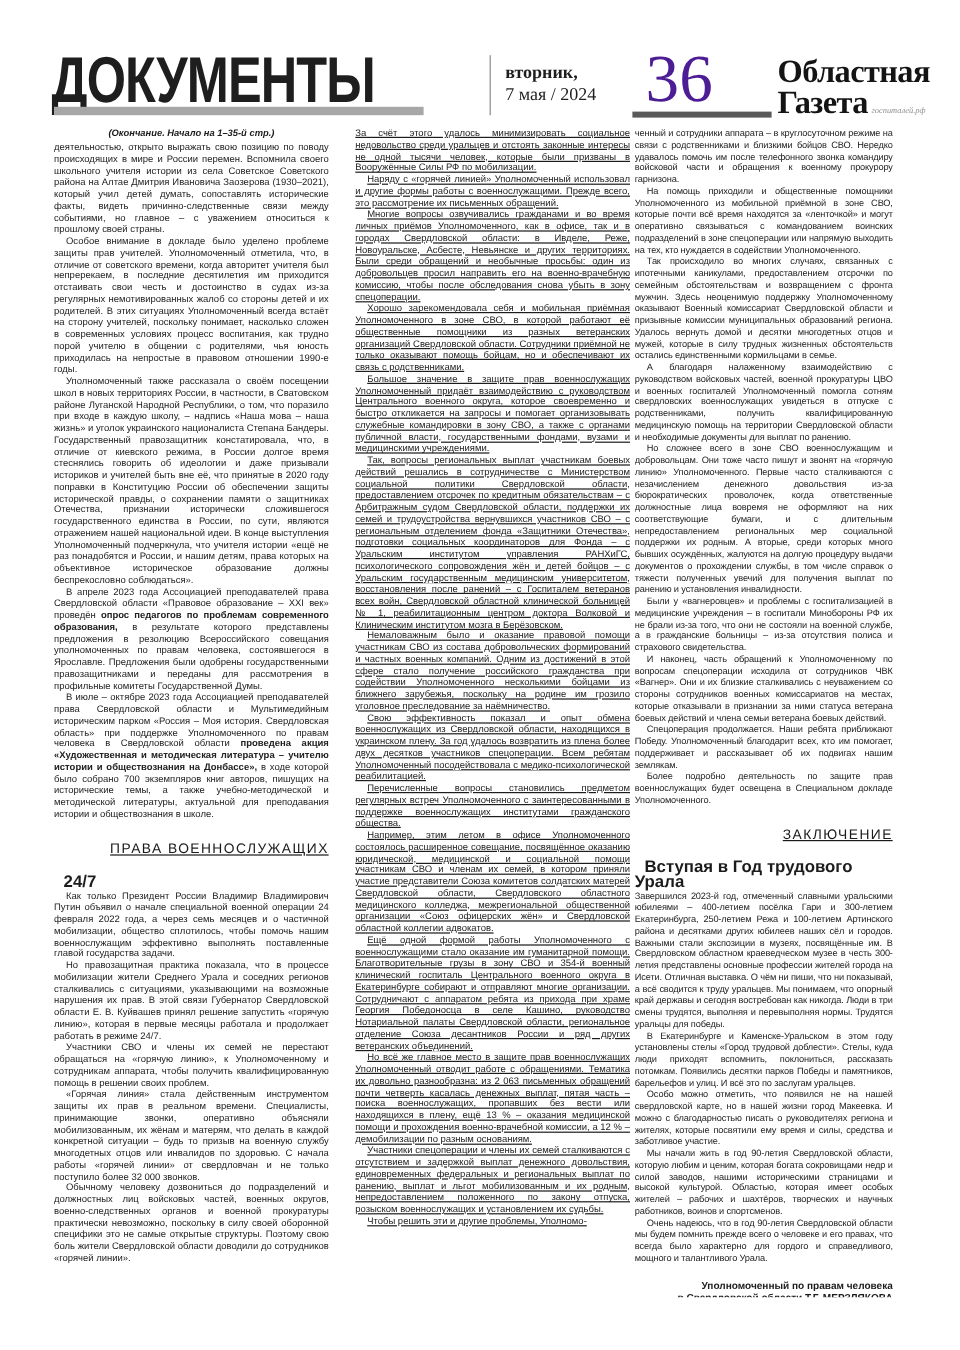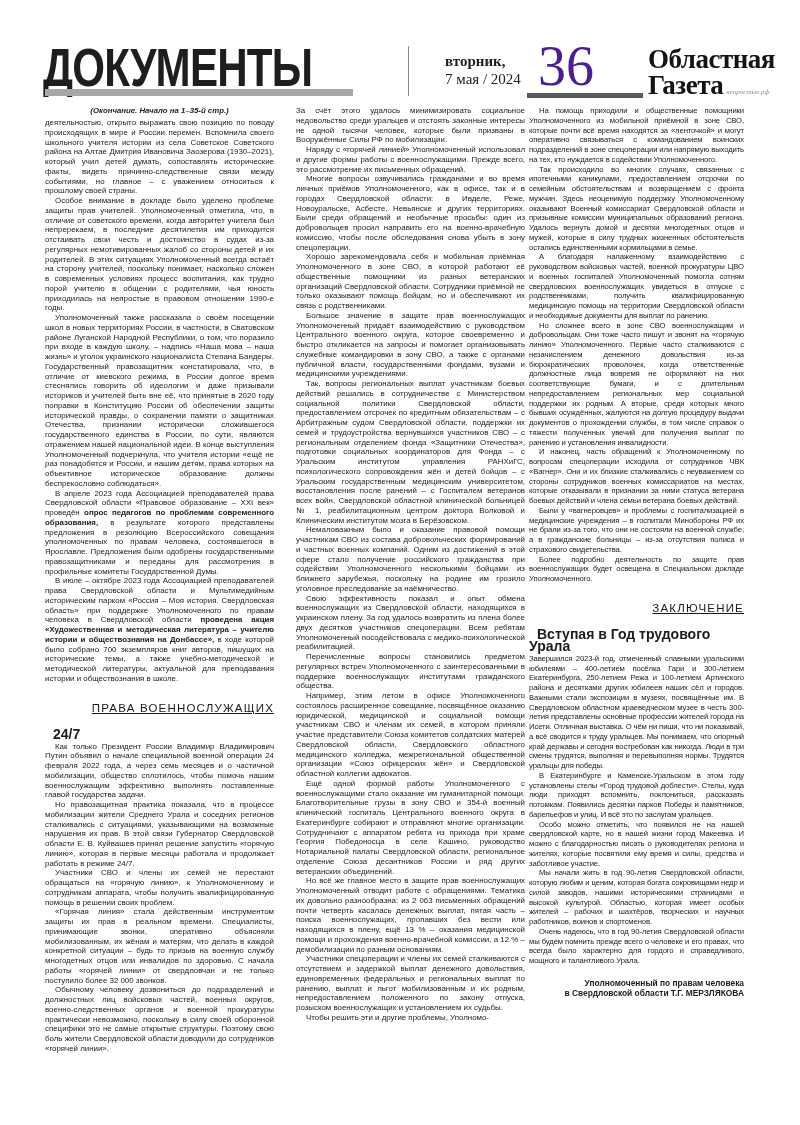--- a/index.html
+++ b/index.html
@@ -10,34 +10,34 @@
   }
   
   .header{position:absolute;left:0;top:0;width:693px;height:106px;}
   .doc-title{
     position:absolute;left:43px;top:40px;font-weight:bold;font-size:54px;
     letter-spacing:-1px;transform:scaleX(0.78);transform-origin:left top;
     white-space:nowrap;color:#1e1e1e;line-height:1;
   }
   .title-bar{position:absolute;left:45px;top:89px;width:308px;height:7px;background:#a7a7a7;}
   .header-divider{position:absolute;left:408px;top:46px;width:1px;height:50px;background:#8a8a8a;}
-  .date-block{position:absolute;left:421px;top:52px;font-family:"Liberation Serif","DejaVu Serif",serif;font-size:15px;line-height:18px;color:#1e1e1e;margin-left:24px;}
+  .date-block{position:absolute;left:421px;top:52px;font-family:"Liberation Serif","DejaVu Serif",serif;font-size:15px;line-height:18px;color:#1e1e1e;}
   .date-weekday{font-weight:bold;}
   .page-number{
     position:absolute;left:538px;top:38px;font-family:"Liberation Serif","DejaVu Serif",serif;
     font-size:56px;line-height:1;color:#4c1d95;
   }
   .page-bar{position:absolute;left:527px;top:93px;width:116px;height:5px;background:#5a5a5a;}
   .masthead{position:absolute;left:648px;top:46px;font-family:"Liberation Serif","DejaVu Serif",serif;font-weight:bold;color:#141414;line-height:26px;font-size:27px;letter-spacing:-0.5px;}
   .masthead-site{font-family:"Liberation Serif","DejaVu Serif",serif;font-weight:normal;font-style:italic;font-size:7px;color:#8d8d8d;letter-spacing:0;margin-left:3px;}
   
   .body-area{position:absolute;left:45px;top:106px;width:715px;height:975px;display:flex;}
   .col{height:975px;overflow:hidden;}
   .col-0{width:229px;margin-right:22px;}
-  .col-1{width:229px;margin-right:4px;}
+  .col-1{width:229px;margin-right:4px;text-decoration:underline;}
   .col-2{width:215px;}
   .para{margin:0;text-indent:10px;text-align:justify;font-size:7.9px;line-height:9.75px;color:#222;}
   .para.noindent{text-indent:0;}
   .b{font-weight:bold;margin-top:41px;}
   .note{margin:0 0 2px;font-size:7.8px;font-weight:bold;font-style:italic;text-align:center;line-height:10px;}
   .section-heading{
     margin:18px 0 14px;font-size:11.5px;letter-spacing:1.2px;text-align:right;
     text-decoration:underline;color:#1a1a1a;font-weight:normal;line-height:12px;
   }
   .subsection-title{margin:2px 0 2px;font-size:14px;font-weight:bold;text-indent:8px;line-height:12px;}
@@ -52,21 +52,21 @@
   <div class="title-bar"></div>
   <div class="header-divider"></div>
   <div class="date-block">
     <div class="date-weekday">вторник,</div>
     <div>7 мая / 2024</div>
   </div>
   <div class="page-number">36</div>
   <div class="page-bar"></div>
   <div class="masthead">
     <div>Областная</div>
-    <div><span>Газета</span><span class="masthead-site">непростые.рф</span></div>
+    <div><span>Газета</span><span class="masthead-site">госпиталей.рф</span></div>
   </div>
 </div>
 
 <div class="body-area">
   <div class="col col-0">
       <p class="note">(Окончание. Начало на 1–35-й стр.)</p>
       <p class="para noindent">деятельностью, открыто выражать свою позицию по поводу происходящих в мире и России перемен. Вспомнила своего школьного учителя истории из села Советское Советского района на Алтае Дмитрия Ивановича Заозерова (1930–2021), который учил детей думать, сопоставлять исторические факты, видеть причинно-следственные связи между событиями, но главное – с уважением относиться к прошлому своей страны.</p>
       <p class="para">Особое внимание в докладе было уделено проблеме защиты прав учителей. Уполномоченный отметила, что, в отличие от советского времени, когда авторитет учителя был непререкаем, в последние десятилетия им приходится отстаивать свои честь и достоинство в судах из-за регулярных немотивированных жалоб со стороны детей и их родителей. В этих ситуациях Уполномоченный всегда встаёт на сторону учителей, поскольку понимает, насколько сложен в современных условиях процесс воспитания, как трудно порой учителю в общении с родителями, чья юность приходилась на непростые в правовом отношении 1990-е годы.</p>
       <p class="para">Уполномоченный также рассказала о своём посещении школ в новых территориях России, в частности, в Сватовском районе Луганской Народной Республики, о том, что поразило при входе в каждую школу, – надпись «Наша мова – наша жизнь» и уголок украинского националиста Степана Бандеры. Государственный правозащитник констатировала, что, в отличие от киевского режима, в России долгое время стеснялись говорить об идеологии и даже призывали историков и учителей быть вне её, что принятые в 2020 году поправки в Конституцию России об обеспечении защиты исторической правды, о сохранении памяти о защитниках Отечества, признании исторически сложившегося государственного единства в России, по сути, являются отражением нашей национальной идеи. В конце выступления Уполномоченный подчеркнула, что учителя истории «ещё не раз понадобятся и России, и нашим детям, права которых на объективное историческое образование должны беспрекословно соблюдаться».</p>
       <p class="para"><span>В апреле 2023 года Ассоциацией преподавателей права Свердловской области «Правовое образование – XXI век» проведён </span><span class="b">опрос педагогов по проблемам современного образования,</span><span> в результате которого представлены предложения в резолюцию Всероссийского совещания уполномоченных по правам человека, состоявшегося в Ярославле. Предложения были одобрены государственными правозащитниками и переданы для рассмотрения в профильные комитеты Государственной Думы.</span></p>
@@ -89,26 +89,28 @@
       <p class="para">Немаловажным было и оказание правовой помощи участникам СВО из состава добровольческих формирований и частных военных компаний. Одним из достижений в этой сфере стало получение российского гражданства при содействии Уполномоченного несколькими бойцами из ближнего зарубежья, поскольку на родине им грозило уголовное преследование за наёмничество.</p>
       <p class="para">Свою эффективность показал и опыт обмена военнослужащих из Свердловской области, находящихся в украинском плену. За год удалось возвратить из плена более двух десятков участников спецоперации. Всем ребятам Уполномоченный посодействовала с медико-психологической реабилитацией.</p>
       <p class="para">Перечисленные вопросы становились предметом регулярных встреч Уполномоченного с заинтересованными в поддержке военнослужащих институтами гражданского общества.</p>
       <p class="para">Например, этим летом в офисе Уполномоченного состоялось расширенное совещание, посвящённое оказанию юридической, медицинской и социальной помощи участникам СВО и членам их семей, в котором приняли участие представители Союза комитетов солдатских матерей Свердловской области, Свердловского областного медицинского колледжа, межрегиональной общественной организации «Союз офицерских жён» и Свердловской областной коллегии адвокатов.</p>
       <p class="para">Ещё одной формой работы Уполномоченного с военнослужащими стало оказание им гуманитарной помощи. Благотворительные грузы в зону СВО и 354-й военный клинический госпиталь Центрального военного округа в Екатеринбурге собирают и отправляют многие организации. Сотрудничают с аппаратом ребята из прихода при храме Георгия Победоносца в селе Кашино, руководство Нотариальной палаты Свердловской области, региональное отделение Союза десантников России и ряд других ветеранских объединений.</p>
       <p class="para">Но всё же главное место в защите прав военнослужащих Уполномоченный отводит работе с обращениями. Тематика их довольно разнообразна: из 2 063 письменных обращений почти четверть касалась денежных выплат, пятая часть – поиска военнослужащих, пропавших без вести или находящихся в плену, ещё 13 % – оказания медицинской помощи и прохождения военно-врачебной комиссии, а 12 % – демобилизации по разным основаниям.</p>
       <p class="para">Участники спецоперации и члены их семей сталкиваются с отсутствием и задержкой выплат денежного довольствия, единовременных федеральных и региональных выплат по ранению, выплат и льгот мобилизованным и их родным, непредоставлением положенного по закону отпуска, розыском военнослужащих и установлением их судьбы.</p>
       <p class="para">Чтобы решить эти и другие проблемы, Уполномо-</p>
     </div>
   <div class="col col-2">
+      <p class="para noindent">ченный и сотрудники аппарата – в круглосуточном режиме на связи с родственниками и близкими бойцов СВО. Нередко удавалось помочь им после телефонного звонка командиру войсковой части и обращения к военному прокурору гарнизона.</p>
       <p class="para">На помощь приходили и общественные помощники Уполномоченного из мобильной приёмной в зоне СВО, которые почти всё время находятся за «ленточкой» и могут оперативно связываться с командованием воинских подразделений в зоне спецоперации или напрямую выходить на тех, кто нуждается в содействии Уполномоченного.</p>
       <p class="para">Так происходило во многих случаях, связанных с ипотечными каникулами, предоставлением отсрочки по семейным обстоятельствам и возвращением с фронта мужчин. Здесь неоценимую поддержку Уполномоченному оказывают Военный комиссариат Свердловской области и призывные комиссии муниципальных образований региона. Удалось вернуть домой и десятки многодетных отцов и мужей, которые в силу трудных жизненных обстоятельств остались единственными кормильцами в семье.</p>
       <p class="para">А благодаря налаженному взаимодействию с руководством войсковых частей, военной прокуратуры ЦВО и военных госпиталей Уполномоченный помогла сотням свердловских военнослужащих увидеться в отпуске с родственниками, получить квалифицированную медицинскую помощь на территории Свердловской области и необходимые документы для выплат по ранению.</p>
       <p class="para">Но сложнее всего в зоне СВО военнослужащим и добровольцам. Они тоже часто пишут и звонят на «горячую линию» Уполномоченного. Первые часто сталкиваются с незачислением денежного довольствия из-за бюрократических проволочек, когда ответственные должностные лица вовремя не оформляют на них соответствующие бумаги, и с длительным непредоставлением региональных мер социальной поддержки их родным. А вторые, среди которых много бывших осуждённых, жалуются на долгую процедуру выдачи документов о прохождении службы, в том числе справок о тяжести полученных увечий для получения выплат по ранению и установления инвалидности.</p>
+      <p class="para">Были у «вагнеровцев» и проблемы с госпитализацией в медицинские учреждения – в госпитали Минобороны РФ их не брали из-за того, что они не состояли на военной службе, а в гражданские больницы – из-за отсутствия полиса и страхового свидетельства.</p>
       <p class="para">И наконец, часть обращений к Уполномоченному по вопросам спецоперации исходила от сотрудников ЧВК «Вагнер». Они и их близкие сталкивались с неуважением со стороны сотрудников военных комиссариатов на местах, которые отказывали в признании за ними статуса ветерана боевых действий и члена семьи ветерана боевых действий.</p>
-      <p class="para">Были у «вагнеровцев» и проблемы с госпитализацией в медицинские учреждения – в госпитали Минобороны РФ их не брали из-за того, что они не состояли на военной службе, а в гражданские больницы – из-за отсутствия полиса и страхового свидетельства.</p>
+      <p class="para">Спецоперация продолжается. Наши ребята приближают Победу. Уполномоченный благодарит всех, кто им помогает, поддерживает и рассказывает об их подвигах нашим землякам.</p>
       <p class="para">Более подробно деятельность по защите прав военнослужащих будет освещена в Специальном докладе Уполномоченного.</p>
       <div class="section-heading">ЗАКЛЮЧЕНИЕ</div>
       <div class="subsection-title">Вступая в Год трудового Урала</div>
       <p class="para noindent">Завершился 2023-й год, отмеченный славными уральскими юбилеями – 400-летием посёлка Гари и 300-летием Екатеринбурга, 250-летием Режа и 100-летием Артинского района и десятками других юбилеев наших сёл и городов. Важными стали экспозиции в музеях, посвящённые им. В Свердловском областном краеведческом музее в честь 300-летия представлены основные профессии жителей города на Исети. Отличная выставка. О чём ни пиши, что ни показывай, а всё сводится к труду уральцев. Мы понимаем, что опорный край державы и сегодня востребован как никогда. Люди в три смены трудятся, выполняя и перевыполняя нормы. Трудятся уральцы для победы.</p>
       <p class="para">В Екатеринбурге и Каменске-Уральском в этом году установлены стелы «Город трудовой доблести». Стелы, куда люди приходят вспомнить, поклониться, рассказать потомкам. Появились десятки парков Победы и памятников, барельефов и улиц. И всё это по заслугам уральцев.</p>
       <p class="para">Особо можно отметить, что появился не на нашей свердловской карте, но в нашей жизни город Макеевка. И можно с благодарностью писать о руководителях региона и жителях, которые посвятили ему время и силы, средства и заботливое участие.</p>
       <p class="para">Мы начали жить в год 90-летия Свердловской области, которую любим и ценим, которая богата сокровищами недр и силой заводов, нашими историческими страницами и высокой культурой. Областью, которая имеет особых жителей – рабочих и шахтёров, творческих и научных работников, воинов и спортсменов.</p>
       <p class="para">Очень надеюсь, что в год 90-летия Свердловской области мы будем помнить прежде всего о человеке и его правах, что всегда было характерно для гордого и справедливого, мощного и талантливого Урала.</p>
       <div class="signature">
         <div>Уполномоченный по правам человека</div>

